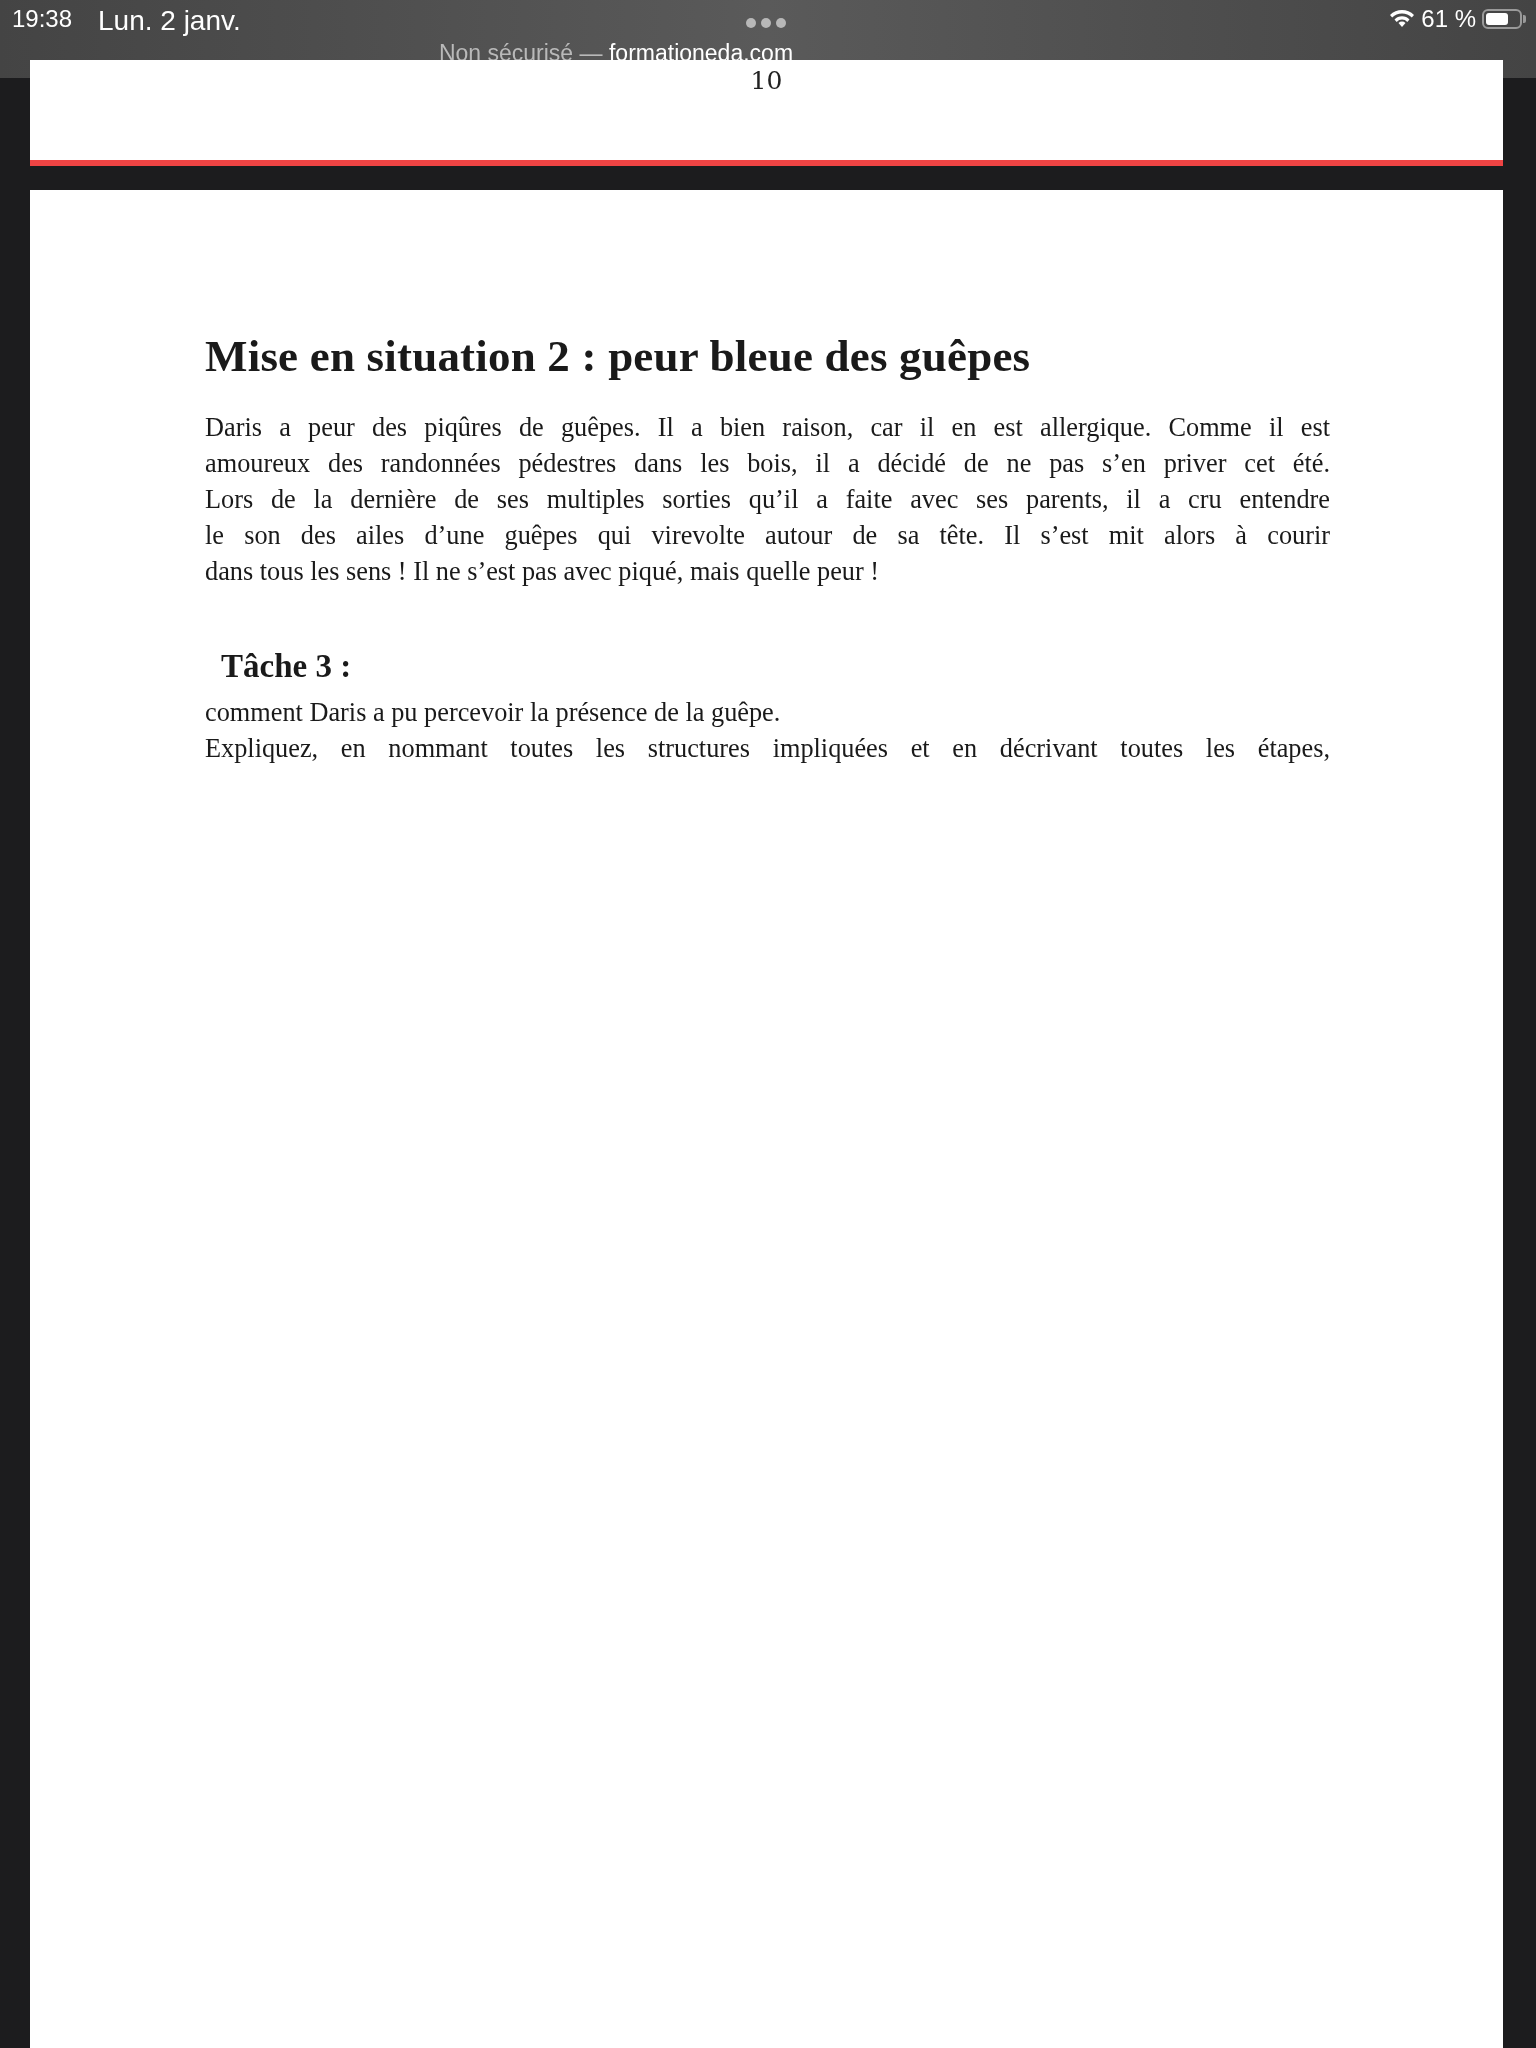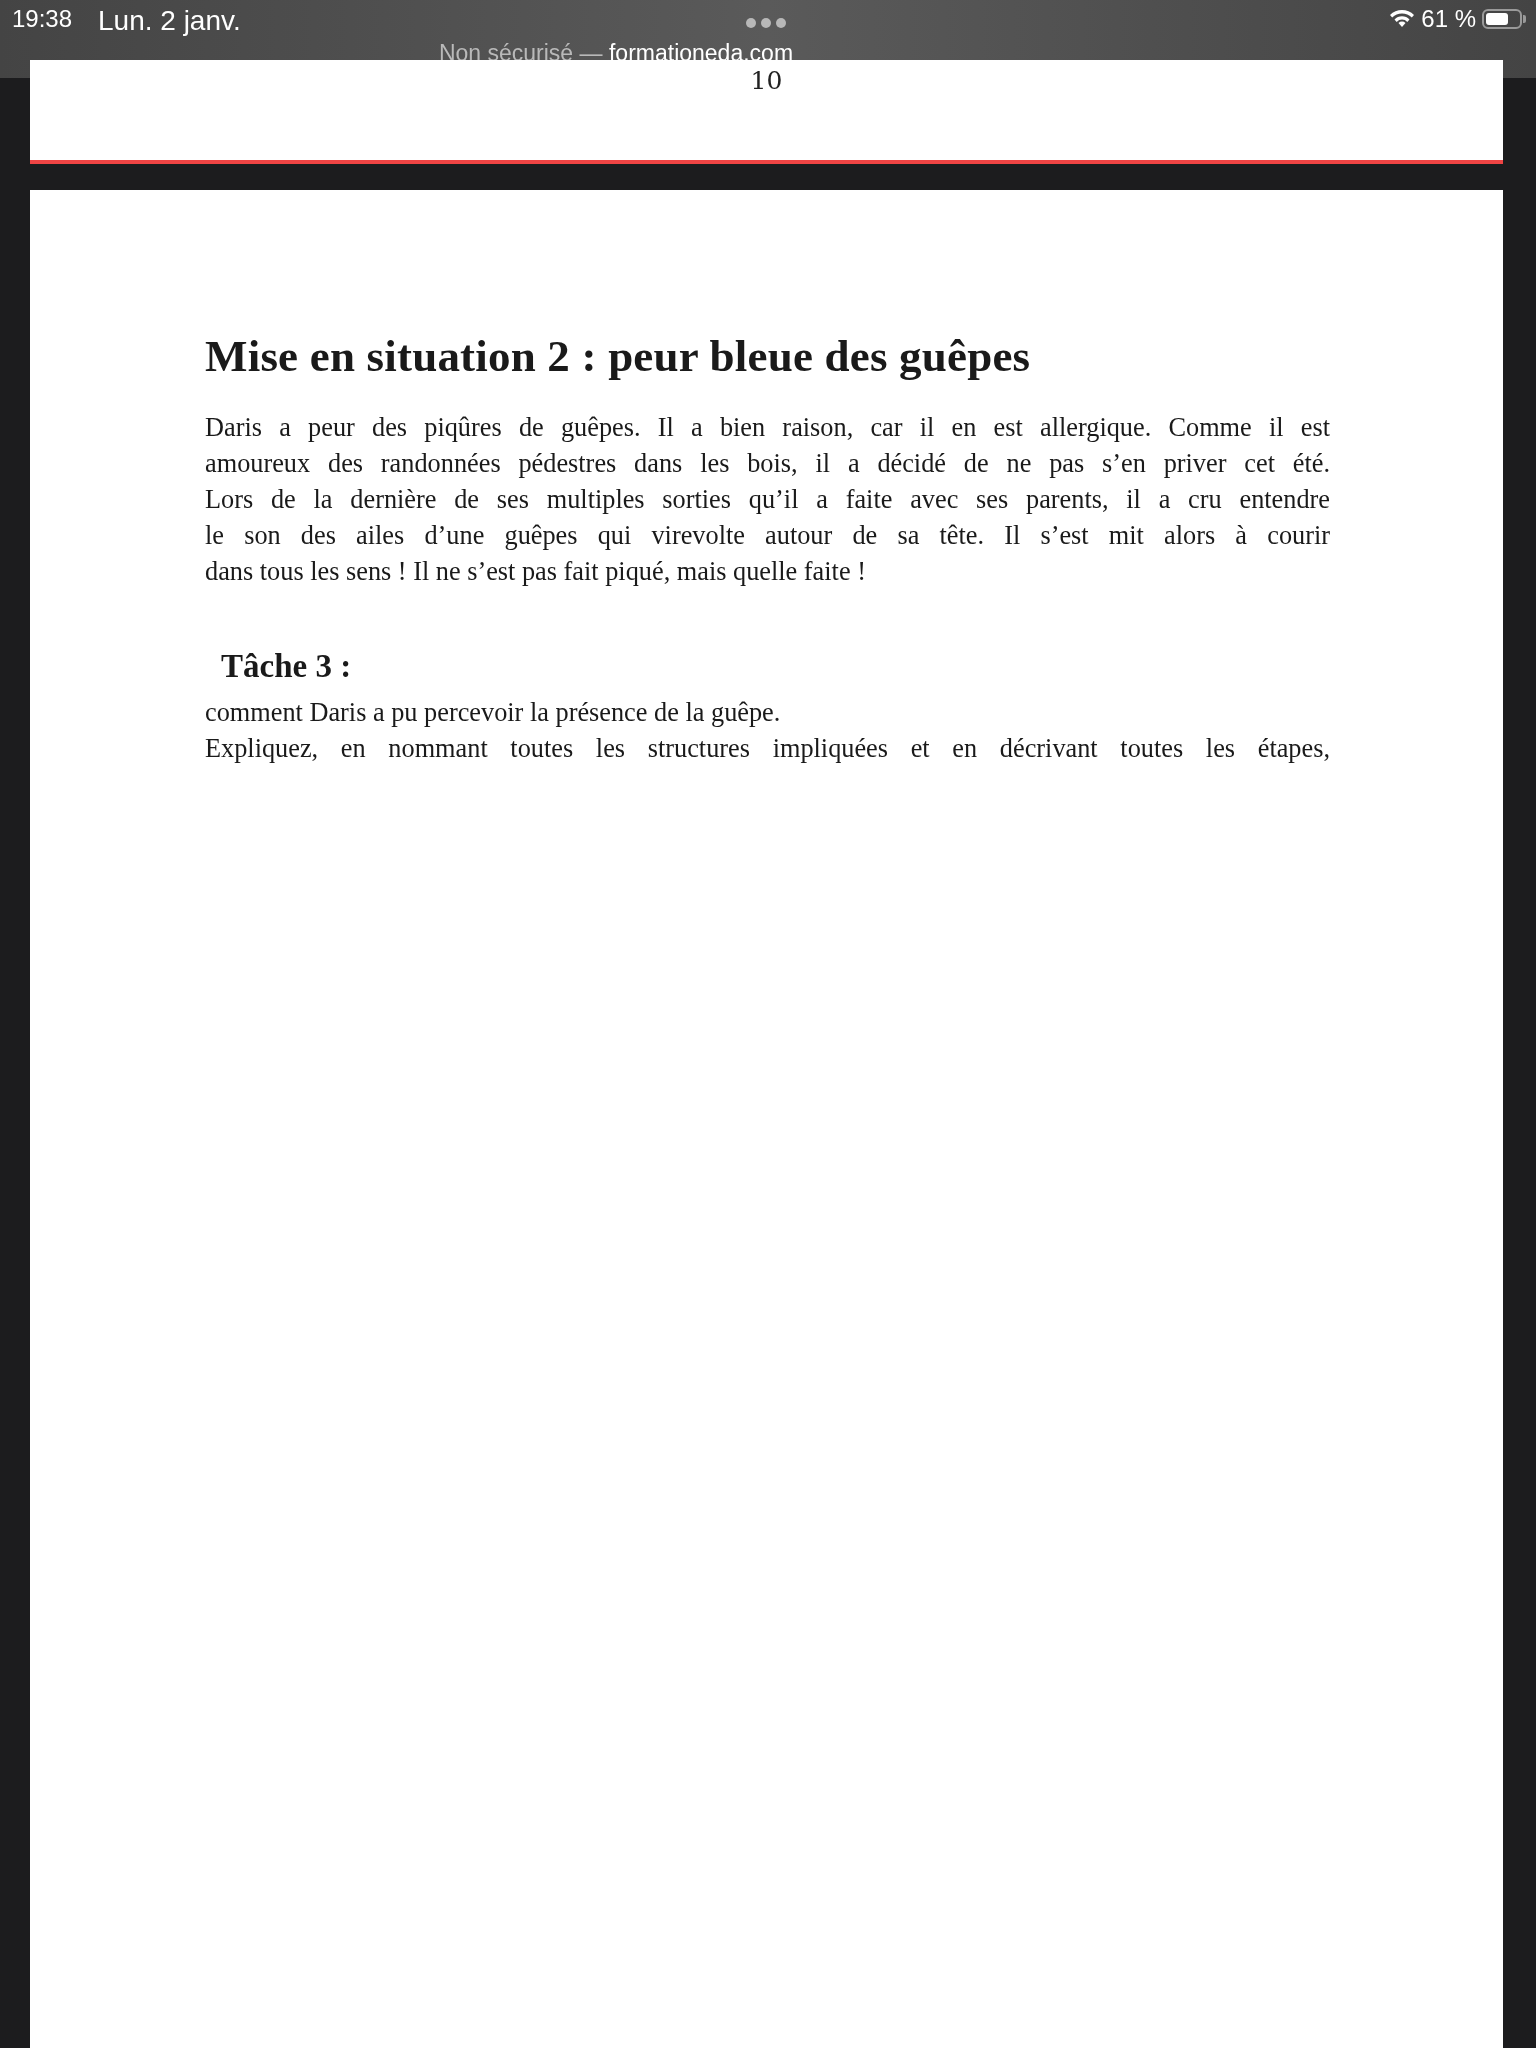--- a/index.html
+++ b/index.html
@@ -1,18 +1,18 @@
 <!DOCTYPE html>
 <html><head>
 <meta charset="utf-8">
 <style>
   html, body { margin:0; padding:0; }
   body { width:1536px; height:2048px; background:#1c1c1e; position:relative; overflow:hidden; }
   .page { position:absolute; left:30px; width:1473px; background:#ffffff; }
-  .page-prev { top:60px; height:100px; border-bottom:4px solid #ef4444; }
+  .page-prev { top:60px; height:100px; border-bottom:6px solid #ef4444; }
   .page-num { position:absolute; top:6px; left:0; width:100%; text-align:center; font-family:"DejaVu Serif","Liberation Serif",serif; font-size:25px; color:#222; }
   .page-cur { top:190px; height:1900px; }
   .content { position:absolute; left:175px; width:1125px; font-family:"Liberation Serif","DejaVu Serif",serif; color:#1a1a1a; }
   .title { position:absolute; top:140px; font-size:45px; font-weight:bold; margin:0; white-space:nowrap; letter-spacing:0.2px; }
   .para { position:absolute; top:220px; width:1125px; font-size:26.3px; line-height:36px; text-align:justify; margin:0; }
   .task-title { position:absolute; top:442px; font-size:33px; font-weight:bold; margin:16px; }
   .task-text { position:absolute; top:505px; width:1125px; font-size:26.3px; line-height:36px; text-align:justify; margin:0; }
   .para span.line, .task-text span.line { display:block; text-align:justify; text-align-last:justify; }
   .para span.line.last, .task-text span.line.last { text-align-last:left; }
 
@@ -63,21 +63,21 @@
 </div>
 
 <div class="page page-cur">
   <div class="content">
     <h1 class="title">Mise en situation 2 : peur bleue des guêpes</h1>
     <p class="para">
       <span class="line">Daris a peur des piqûres de guêpes. Il a bien raison, car il en est allergique. Comme il est</span>
       <span class="line">amoureux des randonnées pédestres dans les bois, il a décidé de ne pas s’en priver cet été.</span>
       <span class="line">Lors de la dernière de ses multiples sorties qu’il a faite avec ses parents, il a cru entendre</span>
       <span class="line">le son des ailes d’une guêpes qui virevolte autour de sa tête. Il s’est mit alors à courir</span>
-      <span class="line last">dans tous les sens ! Il ne s’est pas fait piqué, mais quelle faite !</span>
+      <span class="line last">dans tous les sens ! Il ne s’est pas avec piqué, mais quelle peur !</span>
     </p>
     <h2 class="task-title">Tâche 3 :</h2>
     <p class="task-text">
       <span class="line last">comment Daris a pu percevoir la présence de la guêpe.</span>
       <span class="line">Expliquez, en nommant toutes les structures impliquées et en décrivant toutes les étapes,</span>
     </p>
   </div>
 </div>
 
 </body></html>

